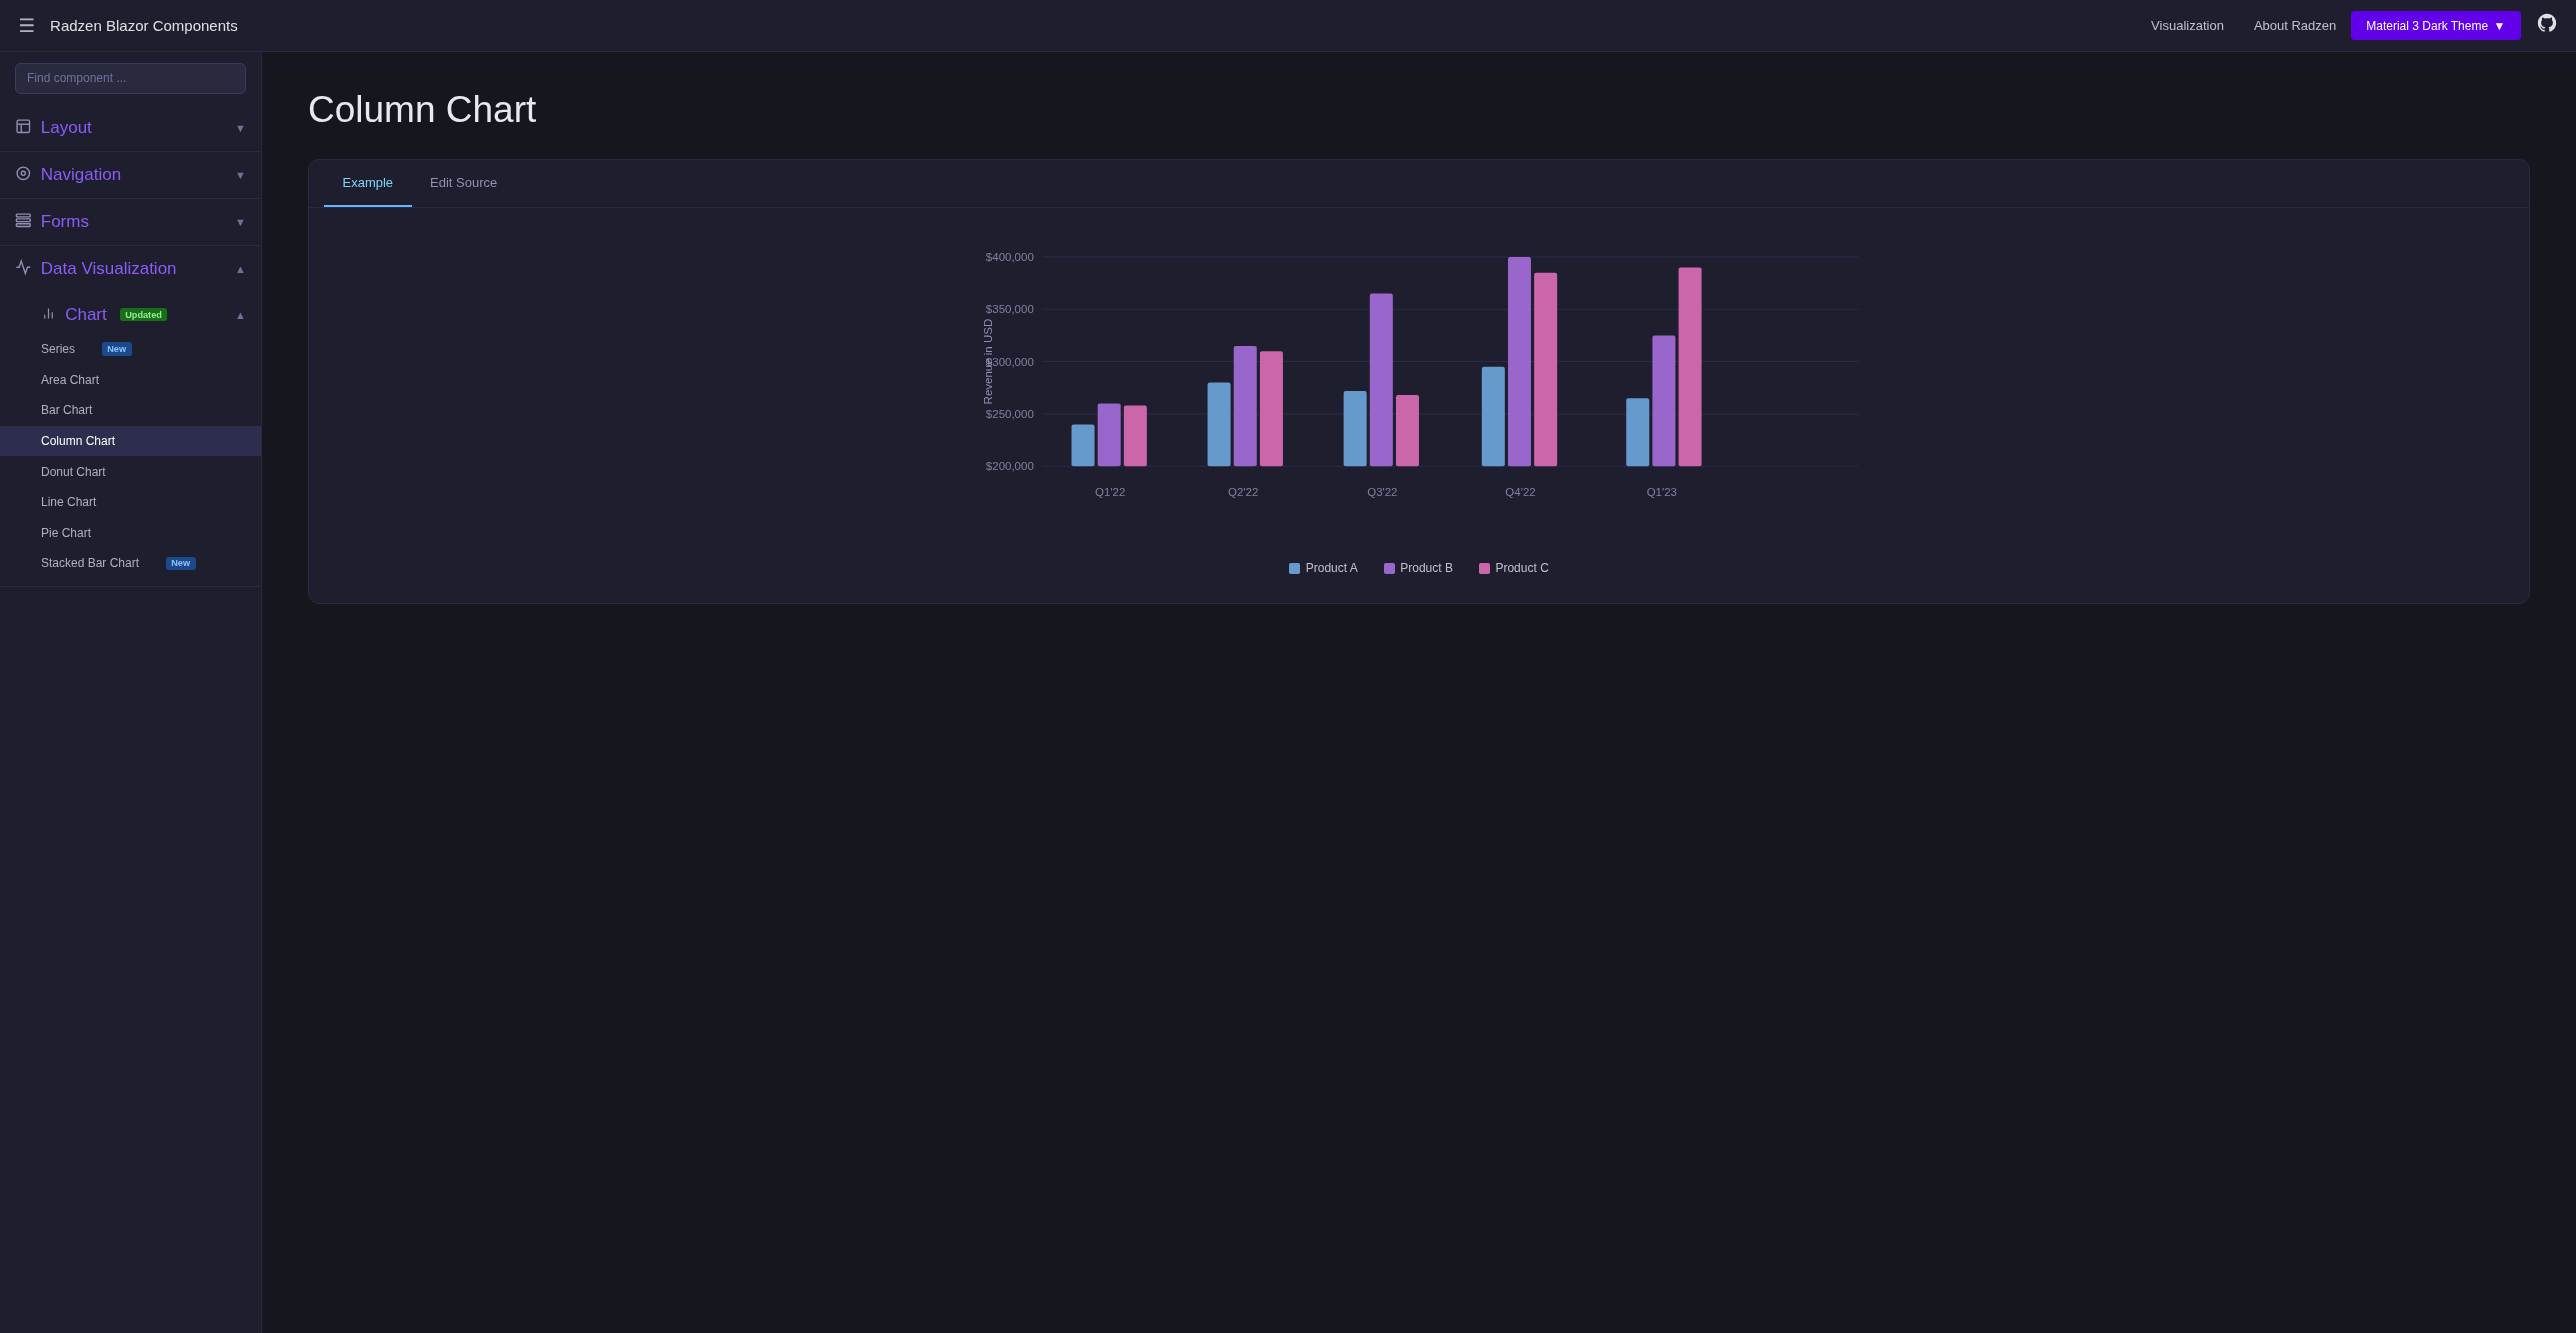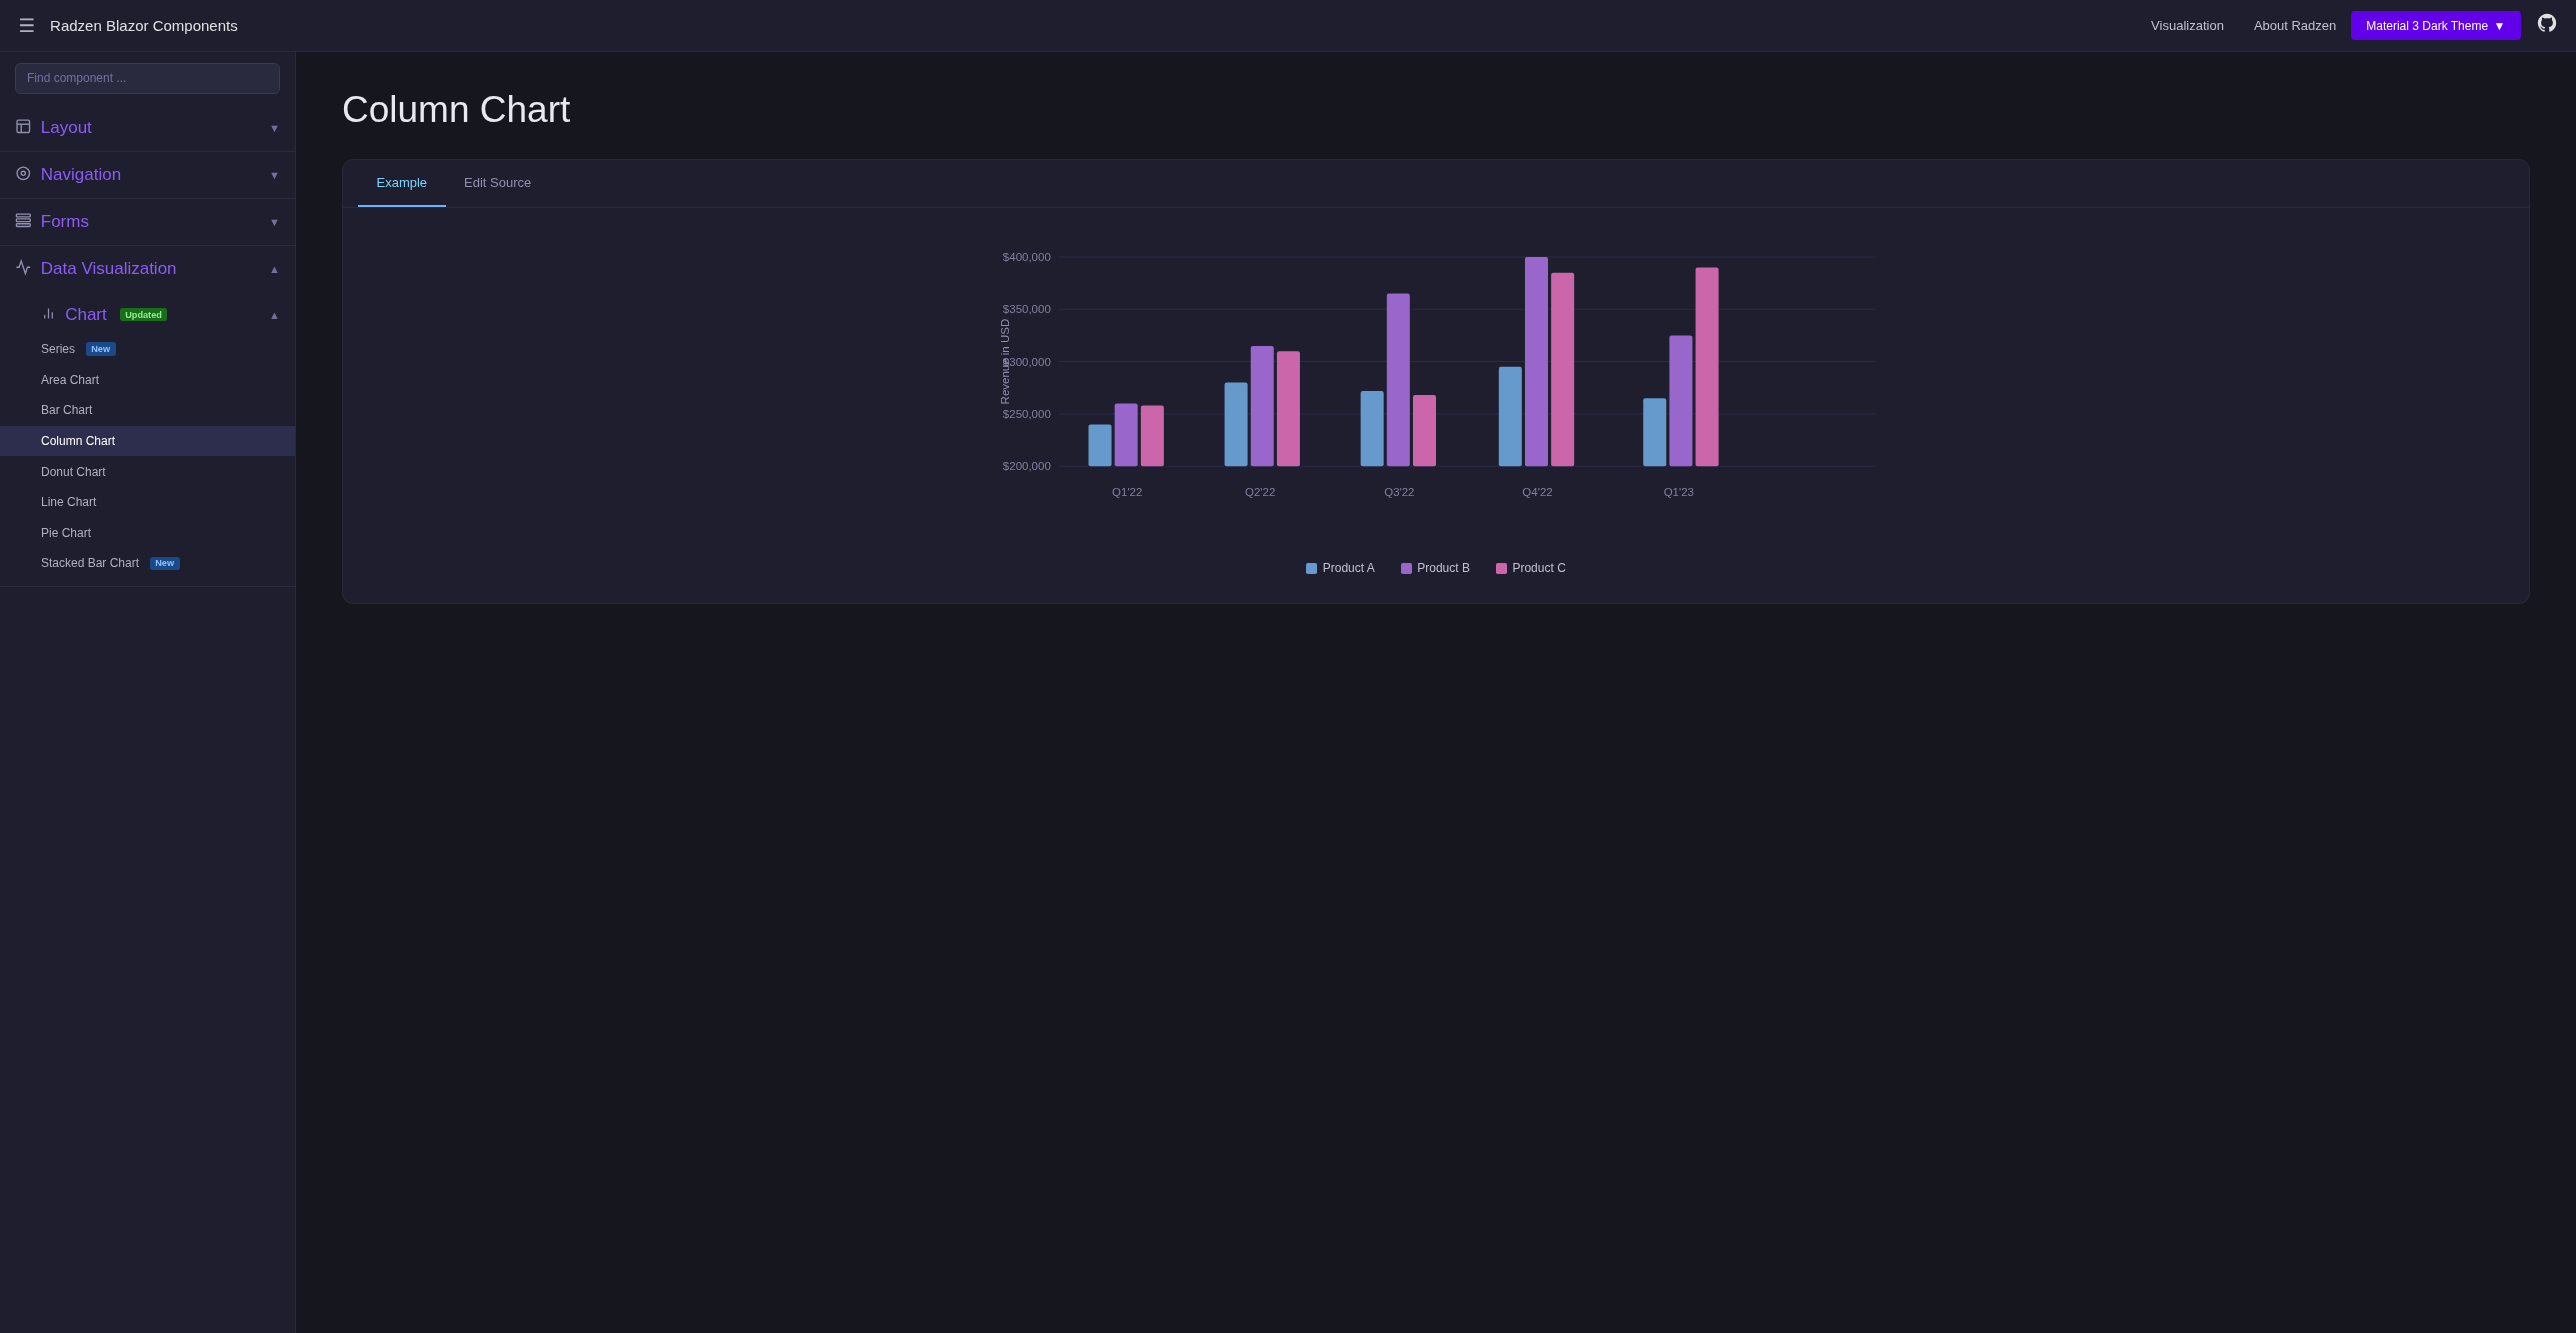--- a/index.html
+++ b/index.html
@@ -69,21 +69,21 @@
 
     
     .body-container {
       display: flex;
       flex: 1;
       overflow: hidden;
     }
 
     
     .sidebar {
-      width: 296px;
+      width: 262px;
       background: #1e1e2e;
       border-right: 0.9px solid #2a2a3e;
       overflow-y: auto;
       flex-shrink: 0;
     }
     .sidebar::-webkit-scrollbar { width: 5.5px; }
     .sidebar::-webkit-scrollbar-track { background: #1e1e2e; }
     .sidebar::-webkit-scrollbar-thumb { background: #3a3a5e; border-radius: 2.8px; }
 
     .search-box {
@@ -131,21 +131,21 @@
     .sidebar-items {
       padding: 3.7px 0 7.4px 0;
     }
     .sidebar-item {
       padding: 8.3px 18.5px 8.3px 41px;
       cursor: pointer;
       color: #b0b0c0;
       font-size: 12px;
       display: flex;
       align-items: center;
-      gap: 7px;
+      gap: 23px;
     }
     .sidebar-item.active {
       background: #2d2d4e;
       color: #fff;
     }
     .badge {
       font-size: 9.2px;
       padding: 1.8px 5.5px;
       border-radius: 2.8px;
       font-weight: 600;

